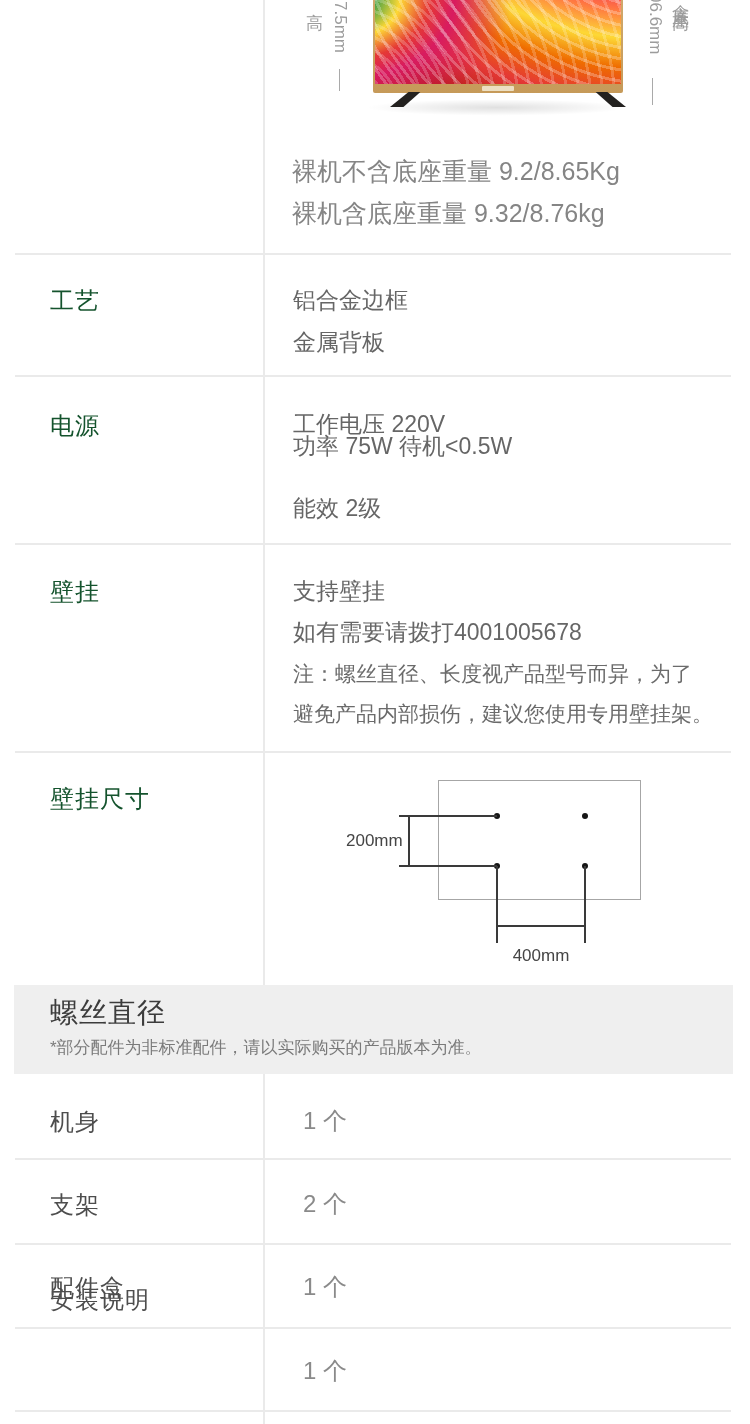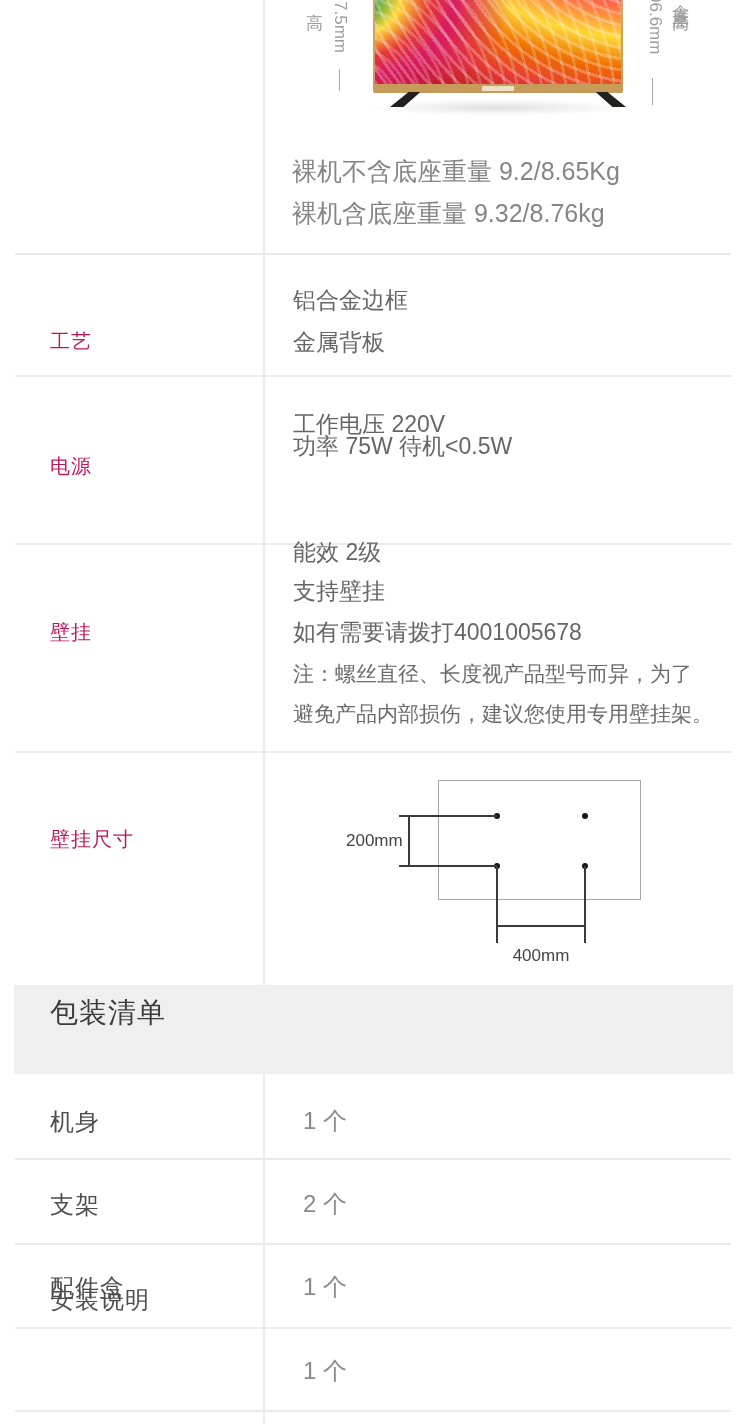--- a/index.html
+++ b/index.html
@@ -44,21 +44,21 @@
   }
 
   
   .dim-txt { color:#9c9c9c; font-size:17px; z-index:3; }
   .v-num  { writing-mode:vertical-rl; }
   .v-cjk  { writing-mode:vertical-rl; text-orientation:upright; letter-spacing:3px; }
   .dim-tick { width:1px; background:#a9a9a9; z-index:3; }
 
   
   .weight { font-size:25px; color:#858585; z-index:2; }
-  .row-label { left:50px; font-size:20px; color:#be185d; letter-spacing:1px; z-index:2;margin-top:43px; }
+  .row-label { left:50px; font-size:24px; color:#14532d; letter-spacing:1px; z-index:2; }
   .row-val   { left:293px; font-size:23px; color:#666666; z-index:2; }
   .row-note  { left:293px; font-size:21px; color:#6b6b6b; z-index:2; }
 
   
   .diagram { left:346px; top:780px; width:306px; height:190px; z-index:2; }
   .diagram .plate { position:absolute; left:92px; top:0; width:203px; height:120px; border:1px solid #a6a6a6; background:#fff; }
   .diagram .hole  { position:absolute; width:6px; height:6px; border-radius:50%; background:#161616; }
   .diagram .dline { position:absolute; background:#3a3a3a; }
   .diagram .dlabel{ position:absolute; font-size:17px; color:#454545; }
 
@@ -102,21 +102,21 @@
 <div class="abs h-div" style="top:1327px;"></div>
 <div class="abs h-div" style="top:1410px;"></div>
 
 <div class="abs row-label" style="top:285px;">工艺</div>
 <div class="abs row-val" style="top:285px;">铝合金边框</div>
 <div class="abs row-val" style="top:327px;">金属背板</div>
 
 <div class="abs row-label" style="top:410px;">电源</div>
 <div class="abs row-val" style="top:409px;text-align:right;">工作电压 220V</div>
 <div class="abs row-val" style="top:431px;">功率 75W 待机&lt;0.5W</div>
-<div class="abs row-val" style="top:493px;margin-top:44px;">能效 2级</div>
+<div class="abs row-val" style="top:493px;">能效 2级</div>
 
 <div class="abs row-label" style="top:576px;">壁挂</div>
 <div class="abs row-val" style="top:576px;">支持壁挂</div>
 <div class="abs row-val" style="top:617px;">如有需要请拨打4001005678</div>
 <div class="abs row-note" style="top:660px;">注：螺丝直径、长度视产品型号而异，为了</div>
 <div class="abs row-note" style="top:700px;">避免产品内部损伤，建议您使用专用壁挂架。</div>
 
 <div class="abs row-label" style="top:783px;">壁挂尺寸</div>
 
 <div class="abs diagram">
@@ -129,21 +129,22 @@
   <div class="dline" style="left:53px; top:85px; width:98px; height:2px;"></div>
   <div class="dline" style="left:62px; top:36px; width:2px; height:51px;"></div>
   <div class="dlabel" style="left:0; top:51px; width:52px; text-align:right;">200mm</div>
   <div class="dline" style="left:150px; top:86px; width:2px; height:77px;"></div>
   <div class="dline" style="left:238px; top:86px; width:2px; height:77px;"></div>
   <div class="dline" style="left:150px; top:145px; width:90px; height:2px;"></div>
   <div class="dlabel" style="left:145px; top:166px; width:100px; text-align:center;">400mm</div>
 </div>
 
 <div class="abs band">
-  <div class="band-title">包装清单</div>
+  <div class="band-title">螺丝直径</div>
+  <div class="band-note">*部分配件为非标准配件，请以实际购买的产品版本为准。</div>
 </div>
 
 <div class="abs pack-label" style="top:1106px;">机身</div>
 <div class="abs pack-qty" style="top:1105px;">1 个</div>
 
 <div class="abs pack-label" style="top:1189px;">支架</div>
 <div class="abs pack-qty" style="top:1188px;">2 个</div>
 
 <div class="abs pack-label" style="top:1272px;">配件盒</div>
 <div class="abs pack-qty" style="top:1271px;">1 个</div>

